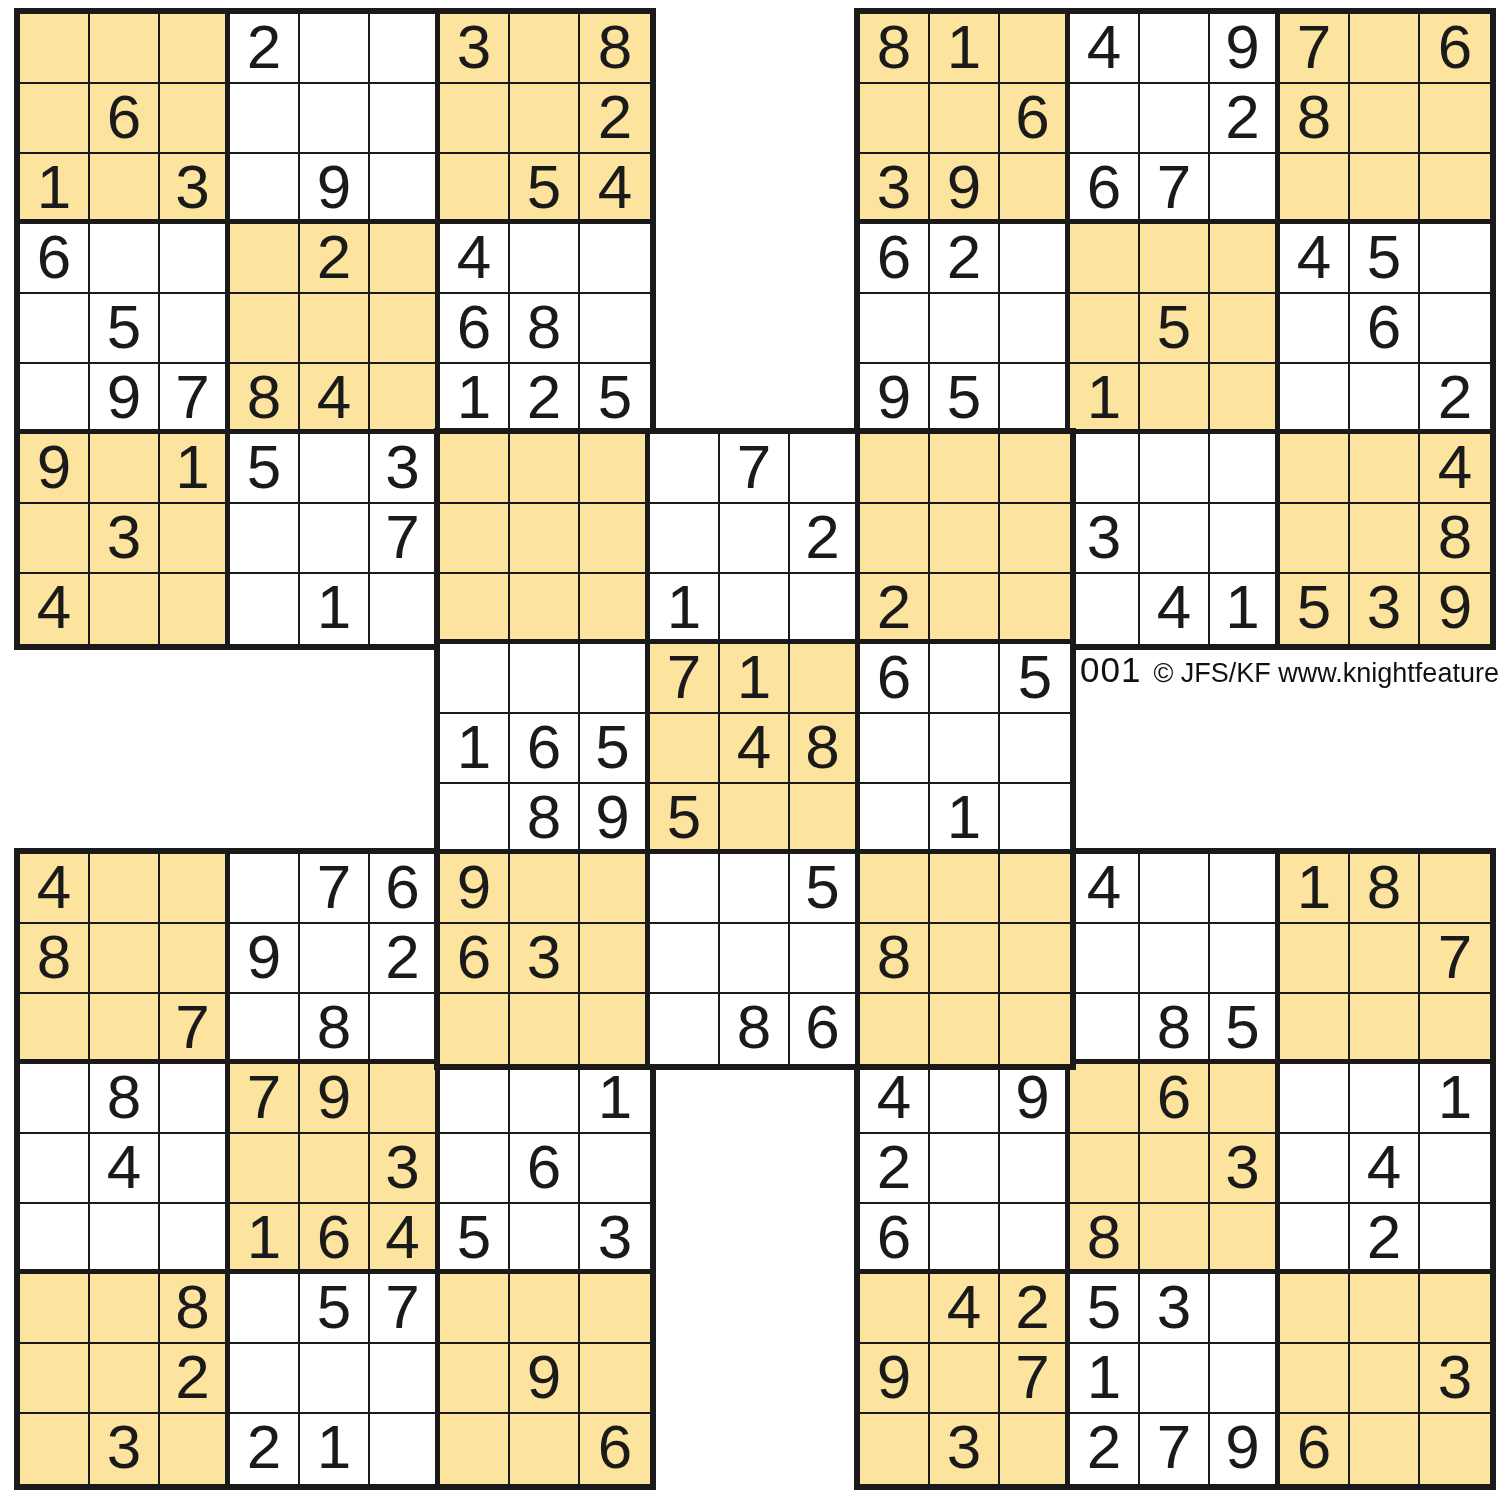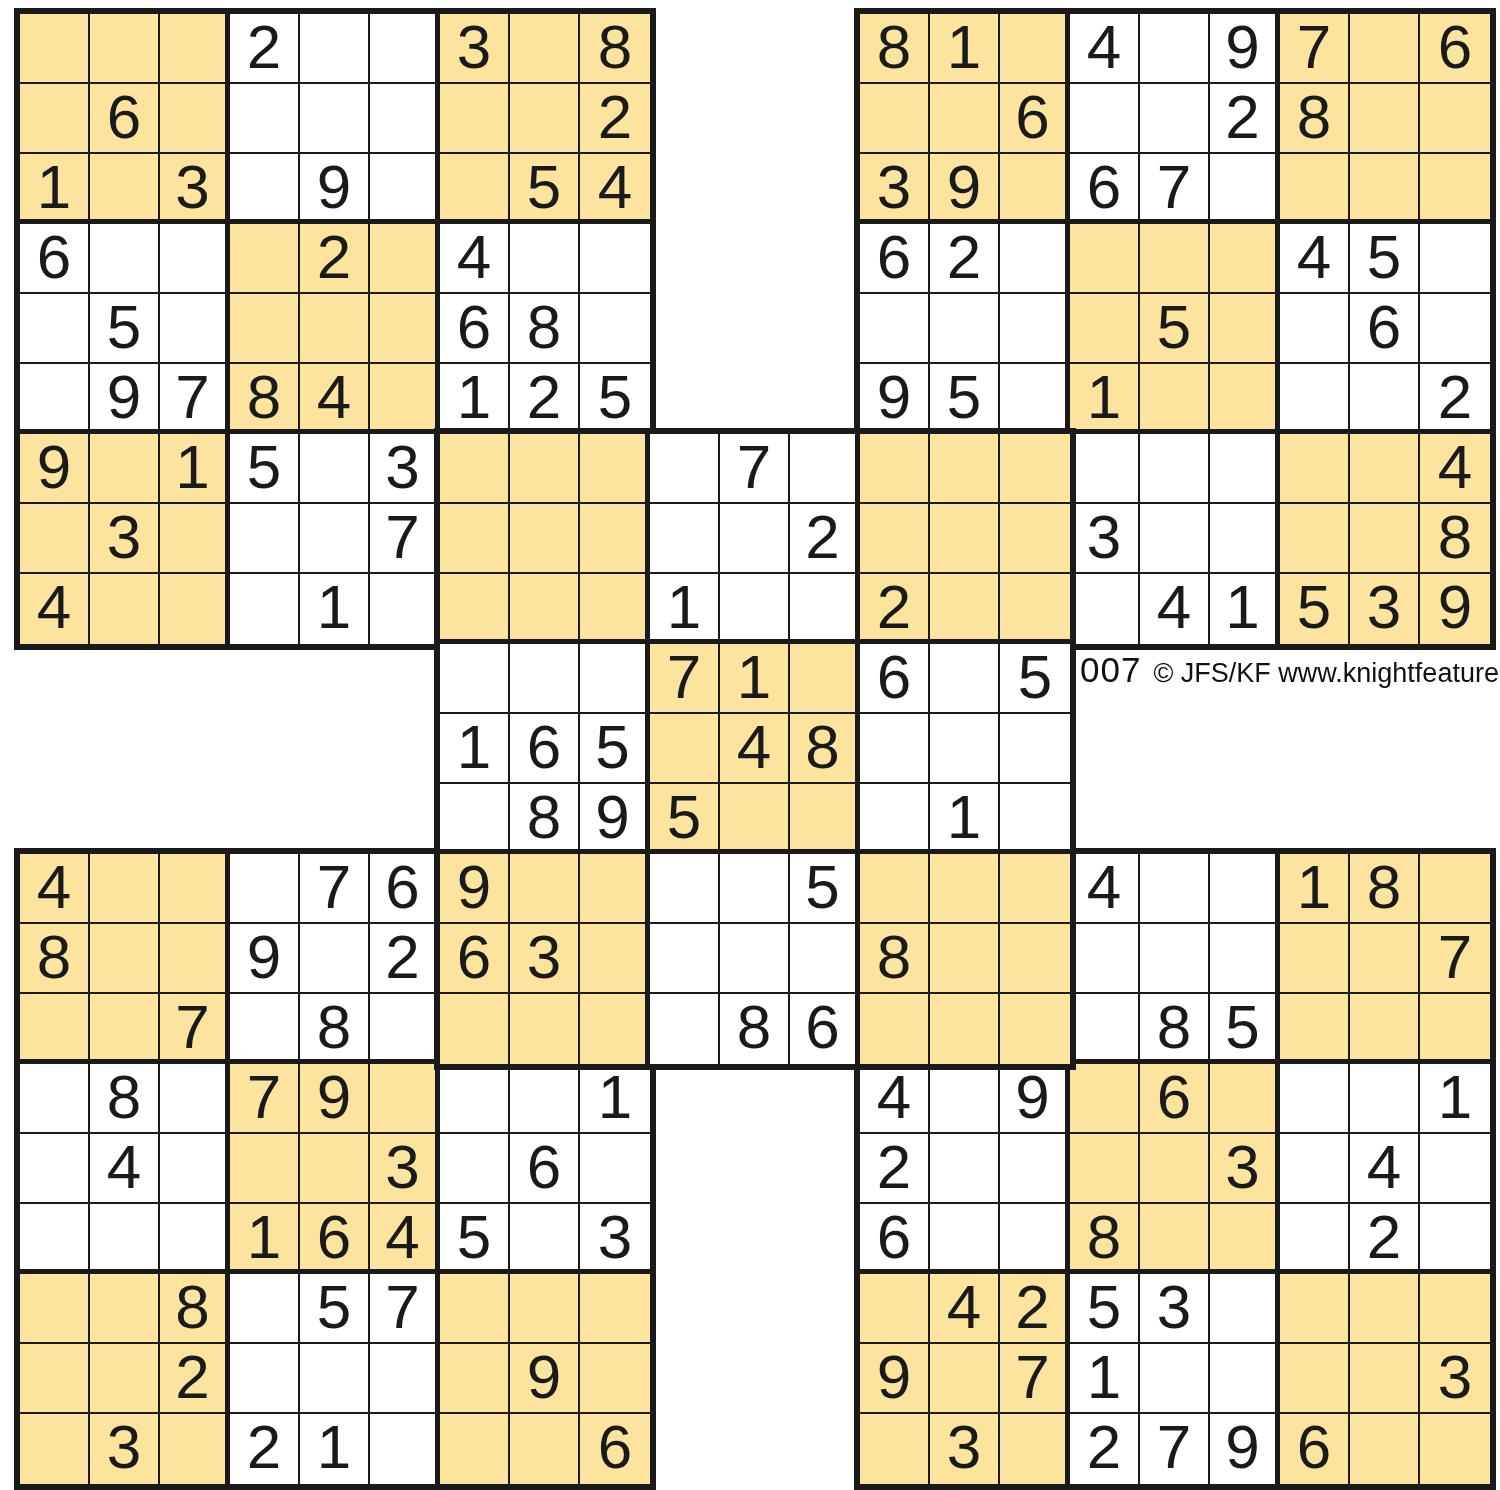--- a/index.html
+++ b/index.html
@@ -487,17 +487,17 @@
       <div class="cell hl thick-r last-r"></div>
       <div class="cell last-r"></div>
       <div class="cell last-r">8</div>
       <div class="cell thick-r last-r">6</div>
       <div class="cell hl last-r"></div>
       <div class="cell hl last-r"></div>
       <div class="cell hl last-c last-r"></div>
     </div>
 
   <div class="footer">
-    <span class="num">007</span>
+    <span class="num">001</span>
     <span class="credit">© JFS/KF www.knightfeatures.com</span>
   </div>
 
 </div>
 
 </body></html>

